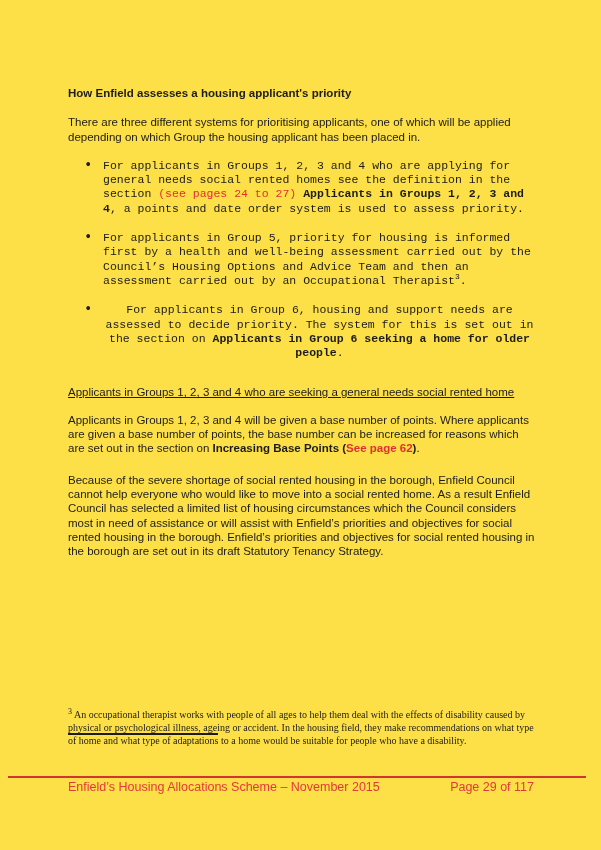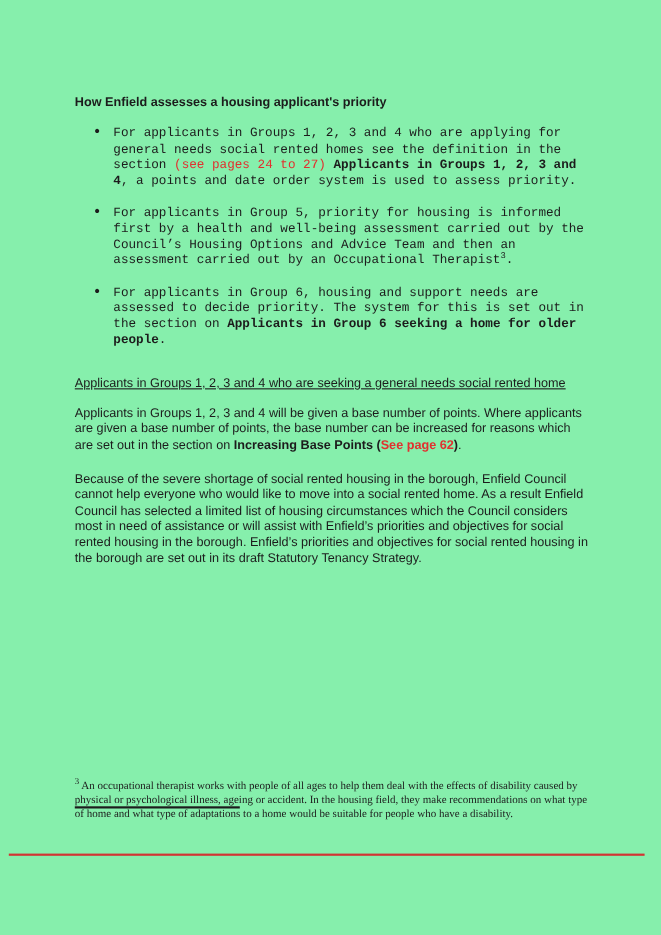--- a/index.html
+++ b/index.html
@@ -1,20 +1,20 @@
 <!DOCTYPE html>
 <html><head>
 <meta charset="utf-8">
 <style>
   html,body { margin:0; padding:0; background:#ffffff; }
   .page {
     position: relative;
     width: 601px;
     height: 850px;
-    background: #86efac;
+    background: #fde047;
     font-family: "Liberation Sans", sans-serif;
     color: #1c1c1c;
     overflow: hidden;
   }
   .content {
     position: absolute;
     left: 68px;
     top: 86px;
     width: 468px;
     font-size: 11.5px;
@@ -32,21 +32,21 @@
     list-style: none;
     margin: 0 0 25px 0;
     padding: 0;
     font-family: Liberation Mono, monospace;
   }
   ul.bullet-list li {
     position: relative;
     padding-left: 35px;
     margin-bottom: 15px;
   }
-  ul.bullet-list li:last-child { margin-bottom: 0; }
+  ul.bullet-list li:last-child { margin-bottom: 0; text-align: center; }
   ul.bullet-list li::before {
     content: "\2022";
     position: absolute;
     left: 16px;
     top: -1px;
     font-size: 14px;
     color: #1c1c1c;
   }
   .section-heading {
     font-weight: normal;
@@ -100,20 +100,21 @@
 </style>
 </head>
 <body>
 
 <div class="page">
   <div class="content">
 
     <h1 class="doc-title">How Enfield assesses a housing applicant's priority</h1>
 
 
+    <p class="para-systems">There are three different systems for prioritising applicants, one of which will be applied depending on which Group the housing applicant has been placed in.</p>
 
     <ul class="bullet-list">
       <li>
         <span>For applicants in Groups 1, 2, 3 and 4 who are applying for general needs social rented homes see the definition in the section </span><span class="red">(see pages 24 to 27)</span><span> </span><strong>Applicants in Groups 1, 2, 3 and 4</strong><span>, a points and date order system is used to assess priority.</span>
       </li>
       <li>
         <span>For applicants in Group 5, priority for housing is informed first by a health and well-being assessment carried out by the Council’s Housing Options and Advice Team and then an assessment carried out by an Occupational Therapist</span><sup>3</sup><span>.</span>
       </li>
       <li>
         <span>For applicants in Group 6, housing and support needs are assessed to decide priority.  The system for this is set out in the section on </span><strong>Applicants in Group 6 seeking a home for older people</strong><span>.</span>
@@ -132,13 +133,17 @@
   </div>
 
   <div class="footnote-rule"></div>
 
   <div class="footnote">
     <sup>3</sup><span> An occupational therapist works with people of all ages to help them deal with the effects of disability caused by physical or psychological illness, ageing or accident.  In the housing field, they make recommendations on what type of home and what type of adaptations to a home would be suitable for people who have a disability.</span>
   </div>
 
   <div class="footer-redline"></div>
 
+  <div class="page-footer">
+    <span>Enfield’s Housing Allocations Scheme – November 2015</span>
+    <span>Page 29 of 117</span>
+  </div>
 </div>
 
 </body></html>

